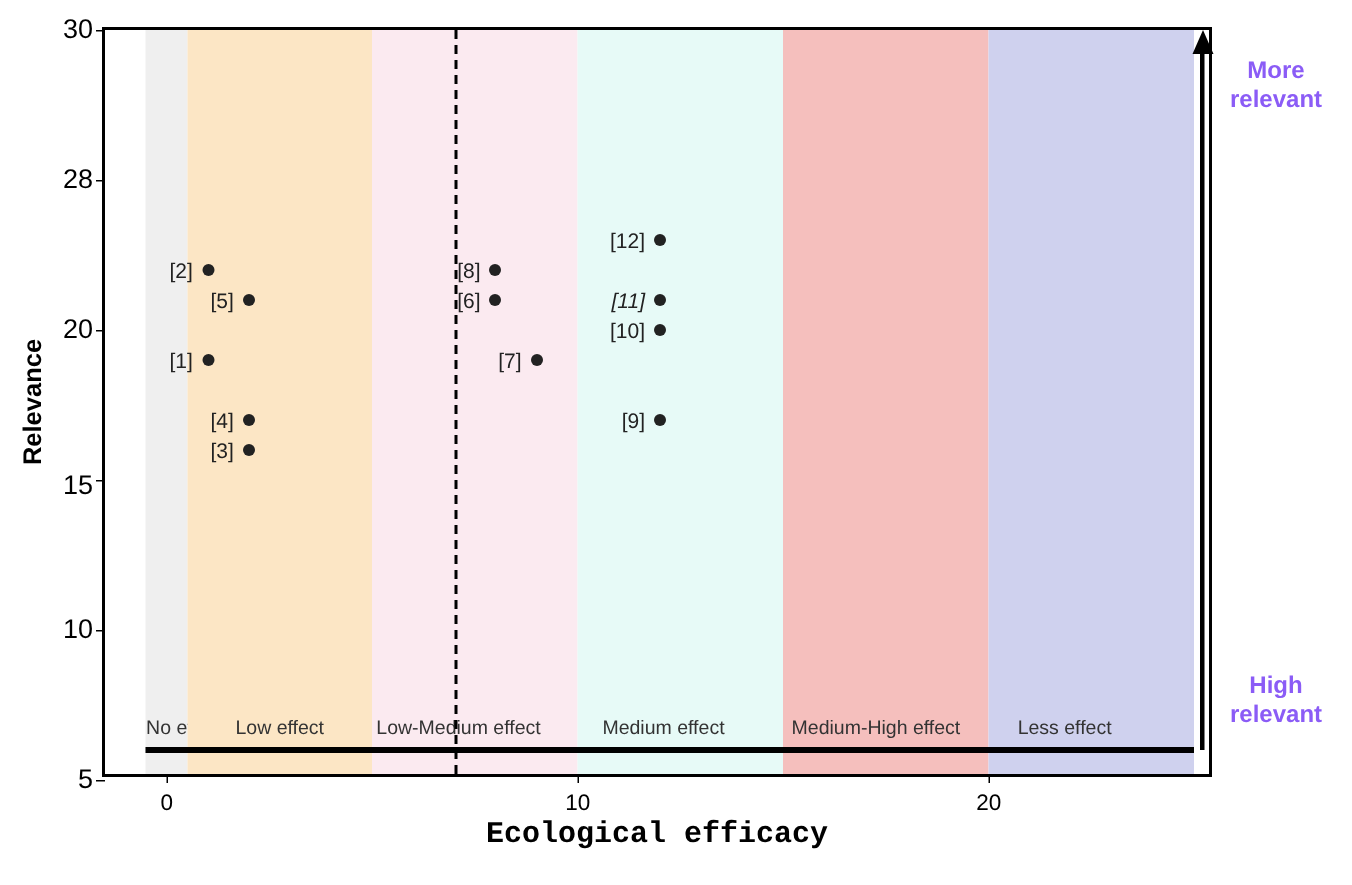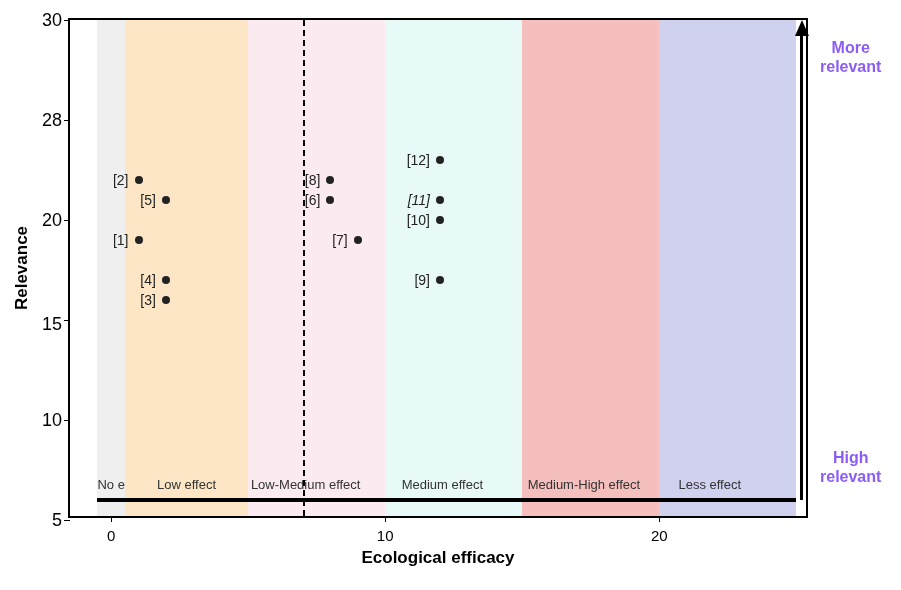--- a/index.html
+++ b/index.html
@@ -91,25 +91,26 @@
   .y-tick-label {
     position: absolute;
     font-size: 18px;
     left: -36px;
     transform: translateY(-50%);
     text-align: right;
     width: 28px;
   }
   .x-axis-label {
     position: absolute;
-    font-size: 17px;
+    font-size: 20px;
     font-weight: bold;
     left: 50%;
     bottom: -52px;
     transform: translateX(-50%);
+    font-family: Liberation Mono, monospace;
   }
   .y-axis-label {
     position: absolute;
     font-size: 17px;
     font-weight: bold;
     left: -48px;
     top: 50%;
     transform: translate(-50%, -50%) rotate(-90deg);
     transform-origin: center;
     white-space: nowrap;

